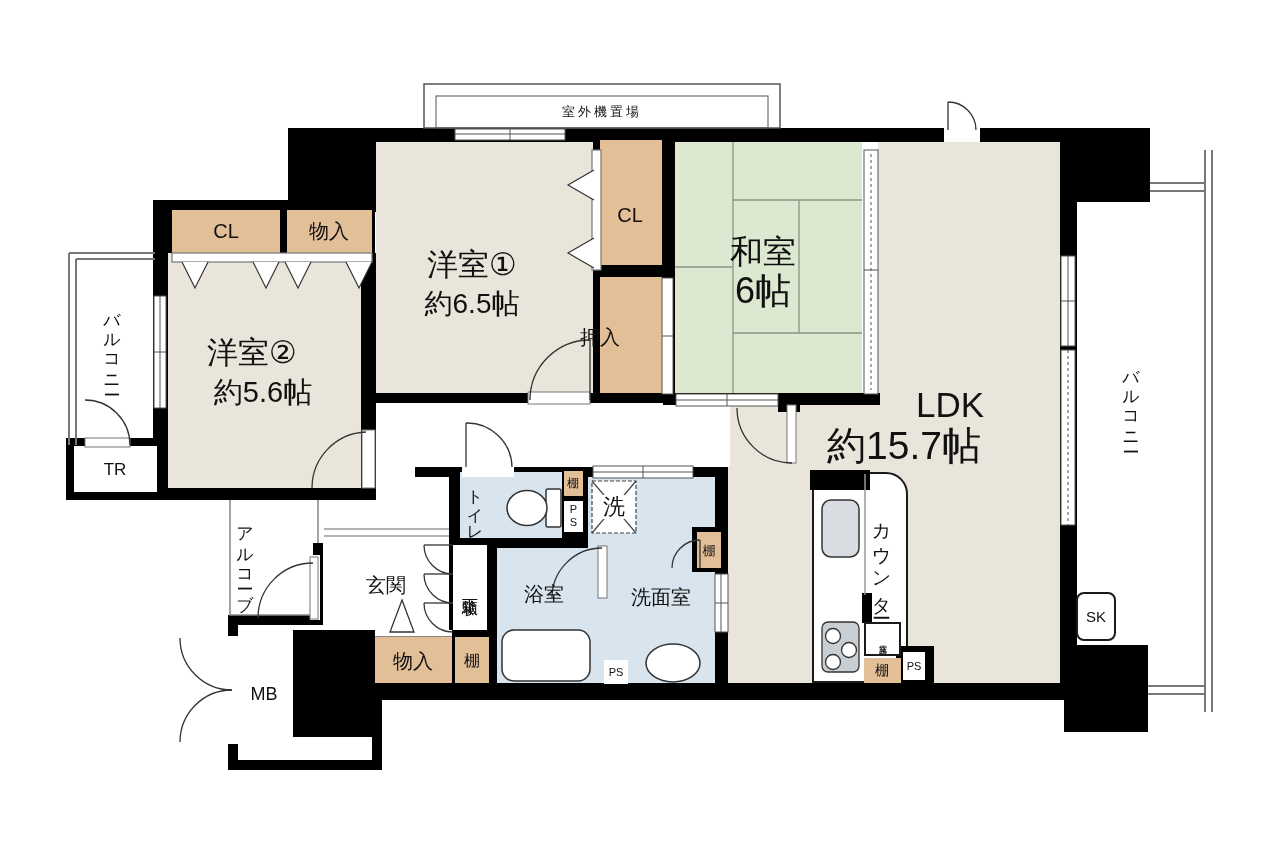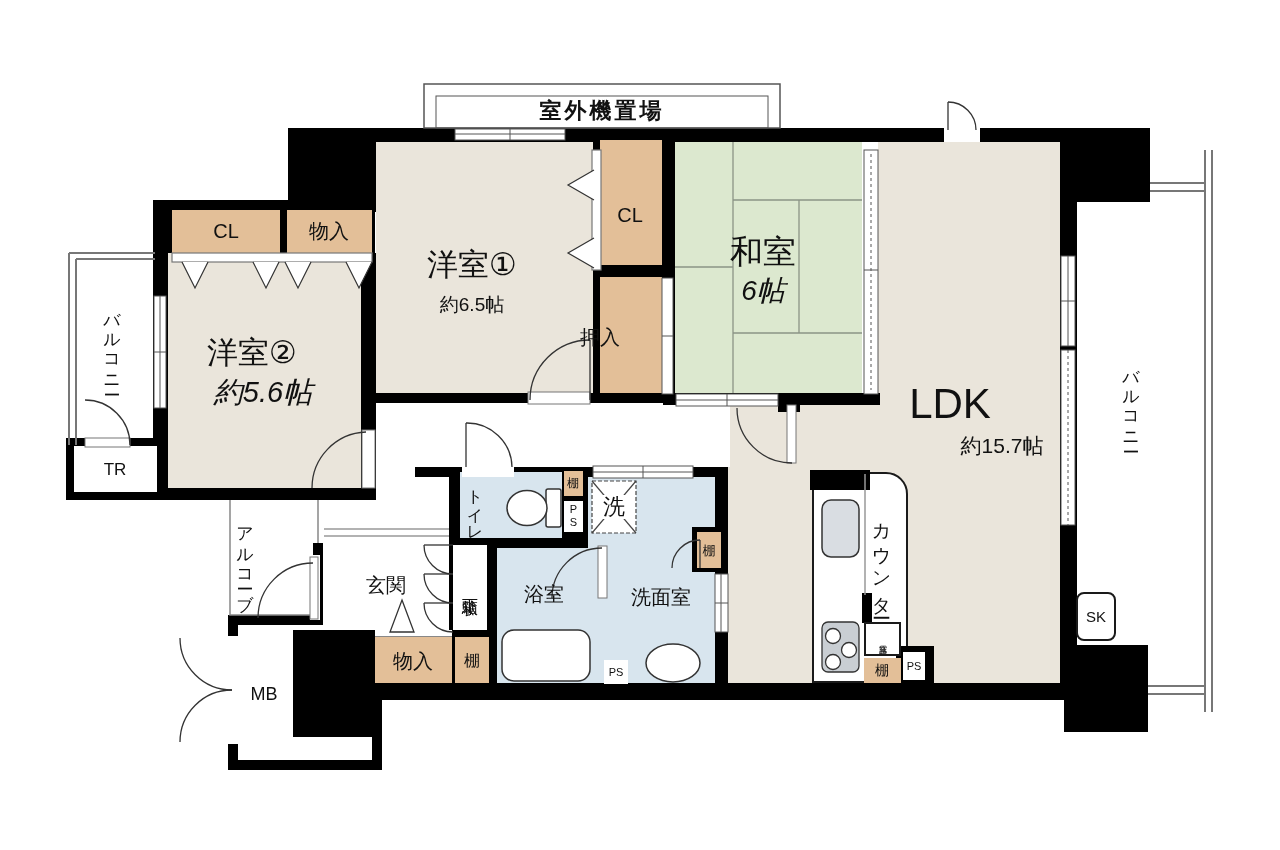--- a/index.html
+++ b/index.html
@@ -231,33 +231,33 @@
     <line x1="865" y1="474" x2="865" y2="595" stroke="#999" stroke-width="1.5"></line>
     <rect x="822" y="500" width="37" height="57" rx="9" fill="#D9DDE2" stroke="#333" stroke-width="1.5"></rect>
     <g stroke="#333" stroke-width="1.3">
       <rect x="822" y="622" width="37" height="50" rx="6" fill="#C9CED3"></rect>
       <circle cx="833" cy="636" r="7.5" fill="#fff"></circle>
       <circle cx="849" cy="650" r="7.5" fill="#fff"></circle>
       <circle cx="833" cy="662" r="7.5" fill="#fff"></circle>
     </g>
   </svg>
 
-  <div class="lb" style="left:602px;top:111px;font-size:22px;letter-spacing:3px;font-weight:bold;">室外機置場</div>
+  <div class="lb" style="left:602px;top:111px;font-size:13px;letter-spacing:3px;">室外機置場</div>
 
   <div class="lb" style="left:472px;top:264px;font-size:31px;">洋室①</div>
-  <div class="lb" style="left:472px;top:304px;font-size:19px;">約6.5帖</div>
+  <div class="lb" style="left:472px;top:304px;font-size:28px;">約6.5帖</div>
 
   <div class="lb" style="left:252px;top:352px;font-size:31px;">洋室②</div>
-  <div class="lb" style="left:263px;top:392px;font-size:29px;font-style:italic;">約5.6帖</div>
+  <div class="lb" style="left:263px;top:392px;font-size:29px;">約5.6帖</div>
 
   <div class="lb" style="left:763px;top:251px;font-size:33px;">和室</div>
-  <div class="lb" style="left:763px;top:291px;font-size:28px;font-style:italic;">6帖</div>
-
-  <div class="lb" style="left:950px;top:404px;font-size:42px;">LDK</div>
-  <div class="lb" style="left:1002px;top:445px;font-size:21px;">約15.7帖</div>
+  <div class="lb" style="left:763px;top:291px;font-size:36px;">6帖</div>
+
+  <div class="lb" style="left:950px;top:404px;font-size:35px;">LDK</div>
+  <div class="lb" style="left:904px;top:445px;font-size:39px;">約15.7帖</div>
 
   <div class="lb" style="left:226px;top:231px;font-size:20px;">CL</div>
   <div class="lb" style="left:329px;top:231px;font-size:20px;">物入</div>
   <div class="lb" style="left:630px;top:215px;font-size:20px;">CL</div>
   <div class="lb" style="left:600px;top:337px;font-size:20px;">押入</div>
 
   <div class="lb v" style="left:112px;top:344px;font-size:17px;">バルコニー</div>
   <div class="lb" style="left:115px;top:469px;font-size:17px;">TR</div>
   <div class="lb v" style="left:245px;top:559px;font-size:17px;">アルコーブ</div>
   <div class="lb" style="left:264px;top:694px;font-size:18px;">MB</div>

